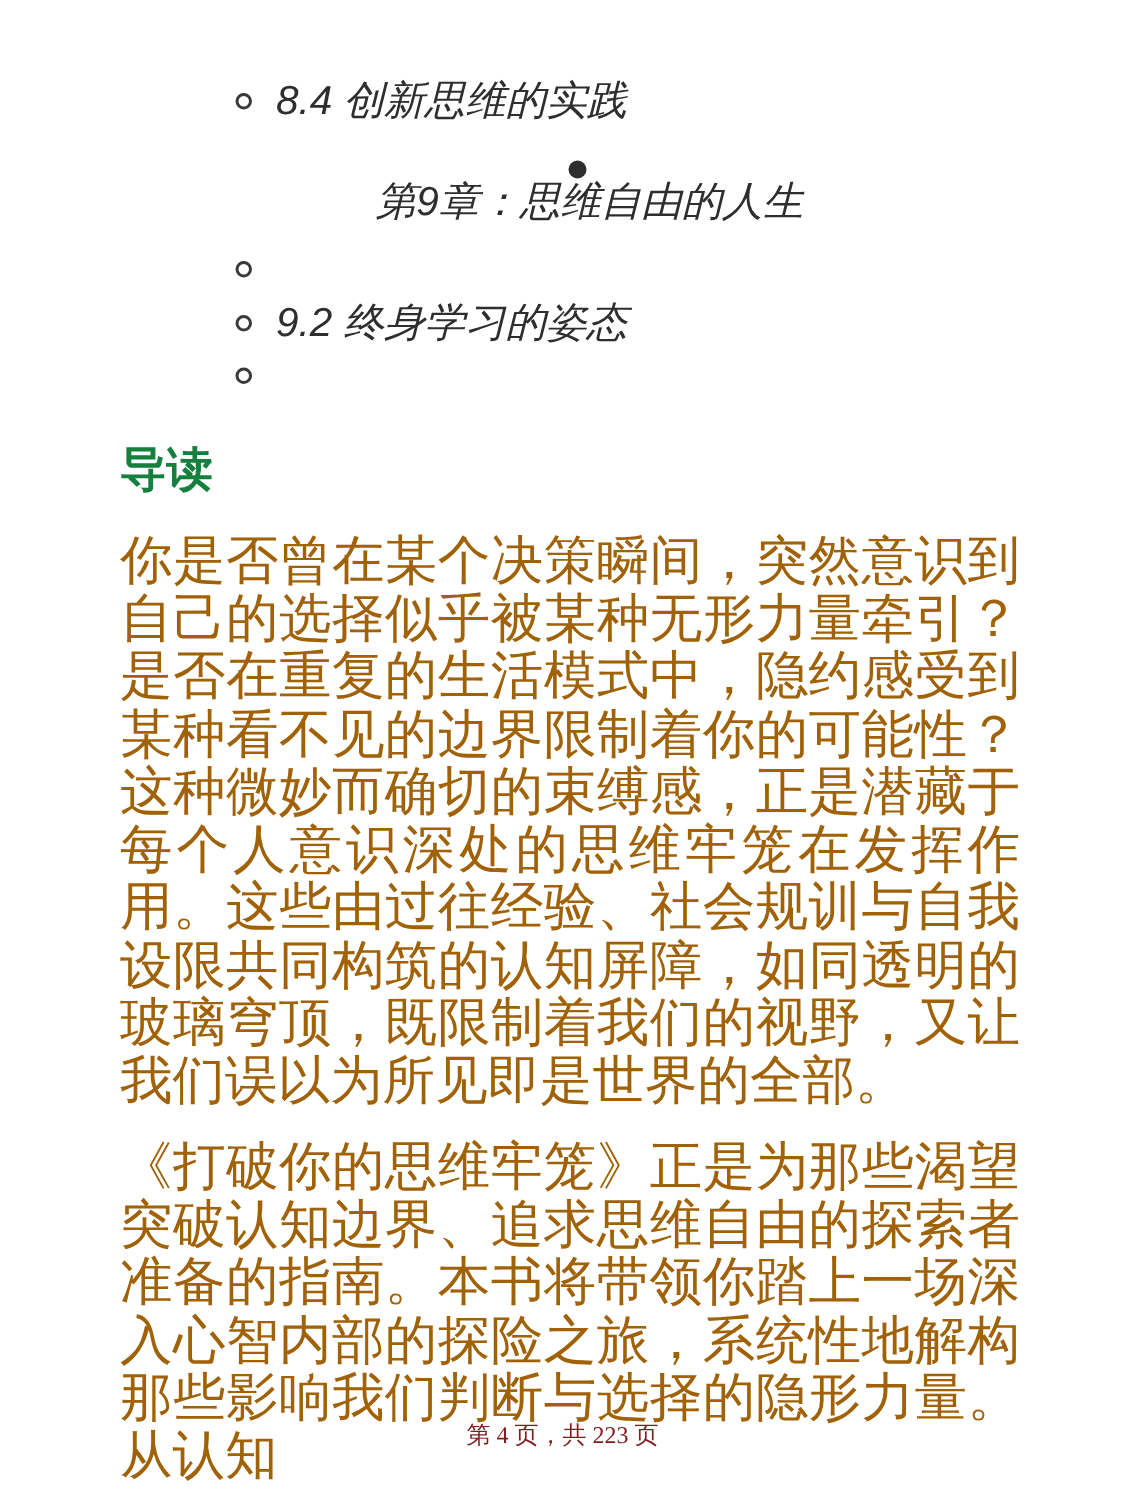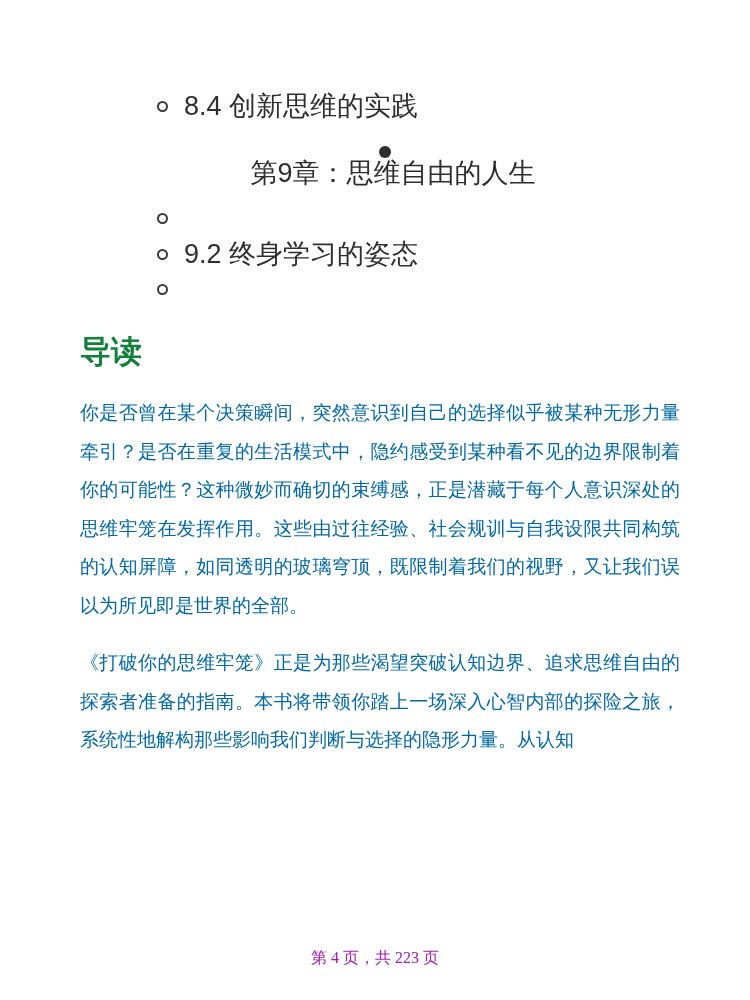--- a/index.html
+++ b/index.html
@@ -23,21 +23,22 @@
   }
   .content {
     position: absolute;
     left: 80px;
     right: 70px;
     top: 0;
   }
 
   
   .toc {
-    padding-top: 91px;
+    padding-top: 52px;
+    font-style: italic;
   }
   .toc-item {
     display: flex;
     align-items: center;
     font-size: 27px;
     line-height: 30px;
     color: #2e2e2e;
   }
   .toc-item.level-1 { padding-left: 26px; margin-top: 25px; flex-direction: column; }
   .toc-item.level-2 { padding-left: 77px; }
@@ -67,40 +68,40 @@
   .section-heading {
     margin-top: 40px;
     font-size: 31px;
     line-height: 33px;
     font-weight: bold;
     color: #15803d;
   }
 
   
   .para {
-    font-size: 19px;
+    font-size: 35px;
     line-height: 38.5px;
     text-align: justify;
-    color: #0369a1;
+    color: #a16207;
     margin: 0;
   }
   .para.p1 { margin-top: 26px; }
   .para.p2 { margin-top: 19px; }
 
   
   .footer {
     position: absolute;
     left: 0;
     right: 0;
     top: 948px;
     text-align: center;
     font-family: "Liberation Serif", "DejaVu Serif", serif;
     font-size: 16px;
     line-height: 20px;
-    color: #a21caf;
+    color: #7f1d1d;
   }
 </style>
 </head>
 <body>
 
 <div class="page">
   <div class="content">
 
     <div class="toc">
       <div class="toc-item level-2 first">

